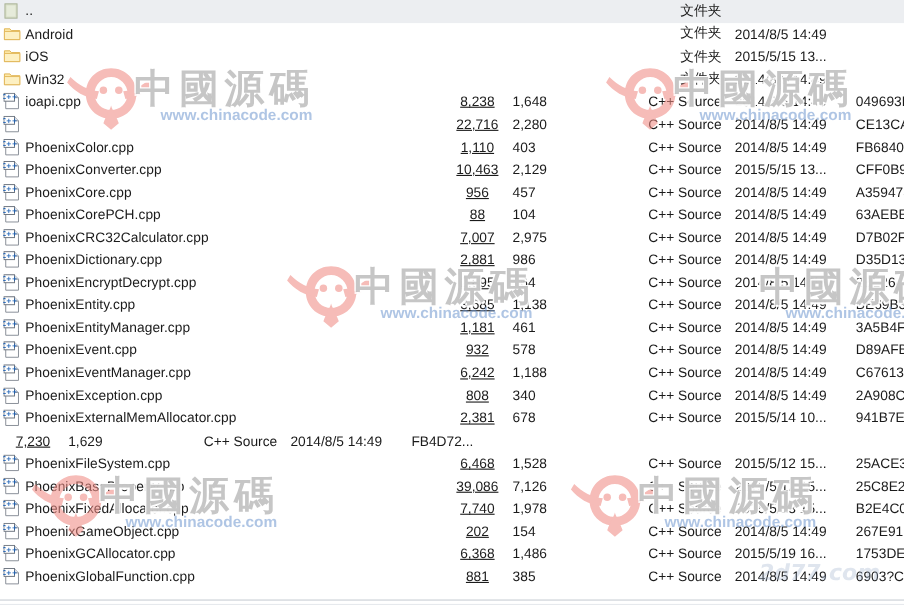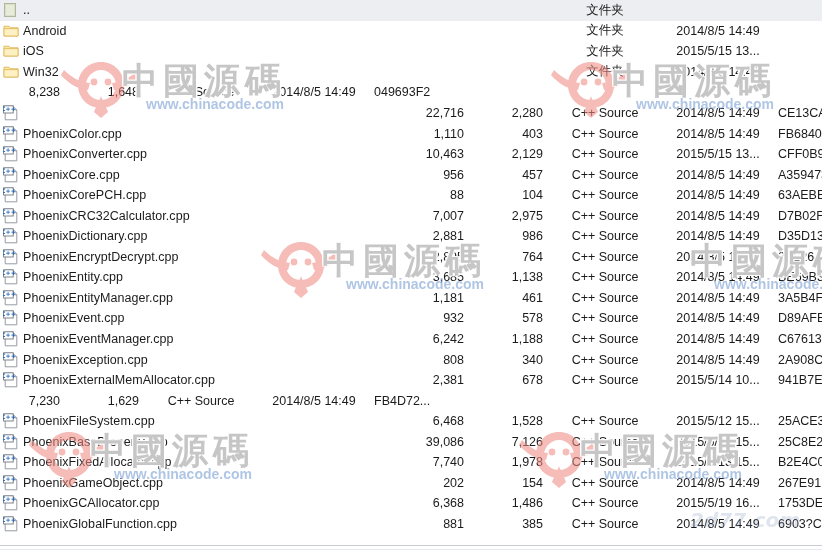--- a/index.html
+++ b/index.html
@@ -58,42 +58,43 @@
   }
   .c-name .label {
     margin-left: 4px;
     letter-spacing: 0.05px;
   }
 
   
   .c-size {
     width: 62px;
     flex: 0 0 62px;
-    text-align: right;
+    text-align: center;
     padding-right: 2px;
     box-sizing: border-box;
+    text-decoration: underline;
   }
   .c-packed {
     width: 80px;
     flex: 0 0 80px;
-    text-align: right;
+    text-align: left;
     padding-right: 3px;
     box-sizing: border-box;
   }
   .c-type {
     width: 110px;
     flex: 0 0 110px;
-    text-align: center;
+    text-align: right;
     padding-left: 8px;
     box-sizing: border-box;
   }
   .c-date {
     width: 112px;
     flex: 0 0 112px;
-    text-align: center;
+    text-align: left;
     padding-left: 12px;
     box-sizing: border-box;
   }
   .c-crc {
     width: 90px;
     flex: 0 0 90px;
     text-align: left;
     padding-left: 10px;
     box-sizing: border-box;
   }
@@ -218,20 +219,29 @@
           </svg>
           <span class="label">Win32</span>
         </div>
         <div class="c-size"></div>
         <div class="c-packed"></div>
         <div class="c-type">文件夹</div>
         <div class="c-date">2014/8/5 14:49</div>
         <div class="c-crc"></div>
       </div>
       <div class="row">
+        <div class="c-name">
+          <svg class="icon" viewBox="0 0 16 16">
+            <path d="M2.2 1.2h8l3.6 3.6v10H2.2z" fill="#ffffff" stroke="#8a9099" stroke-width="0.9"></path>
+            <path d="M10.2 1.2v3.6h3.6" fill="#dde3ea" stroke="#8a9099" stroke-width="0.8"></path>
+            <rect x="0.6" y="0.8" width="9.6" height="7.2" fill="#ffffff" stroke="#6f7782" stroke-width="0.9"></rect>
+            <text x="5.4" y="6.4" font-family="DejaVu Sans, sans-serif" font-size="6.1" font-weight="bold" fill="#1a5fb4" text-anchor="middle">C++</text>
+          </svg>
+          <span class="label">ioapi.cpp</span>
+        </div>
         <div class="c-size">8,238</div>
         <div class="c-packed">1,648</div>
         <div class="c-type">C++ Source</div>
         <div class="c-date">2014/8/5 14:49</div>
         <div class="c-crc">049693F2</div>
       </div>
       <div class="row">
         <div class="c-name">
           <svg class="icon" viewBox="0 0 16 16">
             <path d="M2.2 1.2h8l3.6 3.6v10H2.2z" fill="#ffffff" stroke="#8a9099" stroke-width="0.9"></path>

